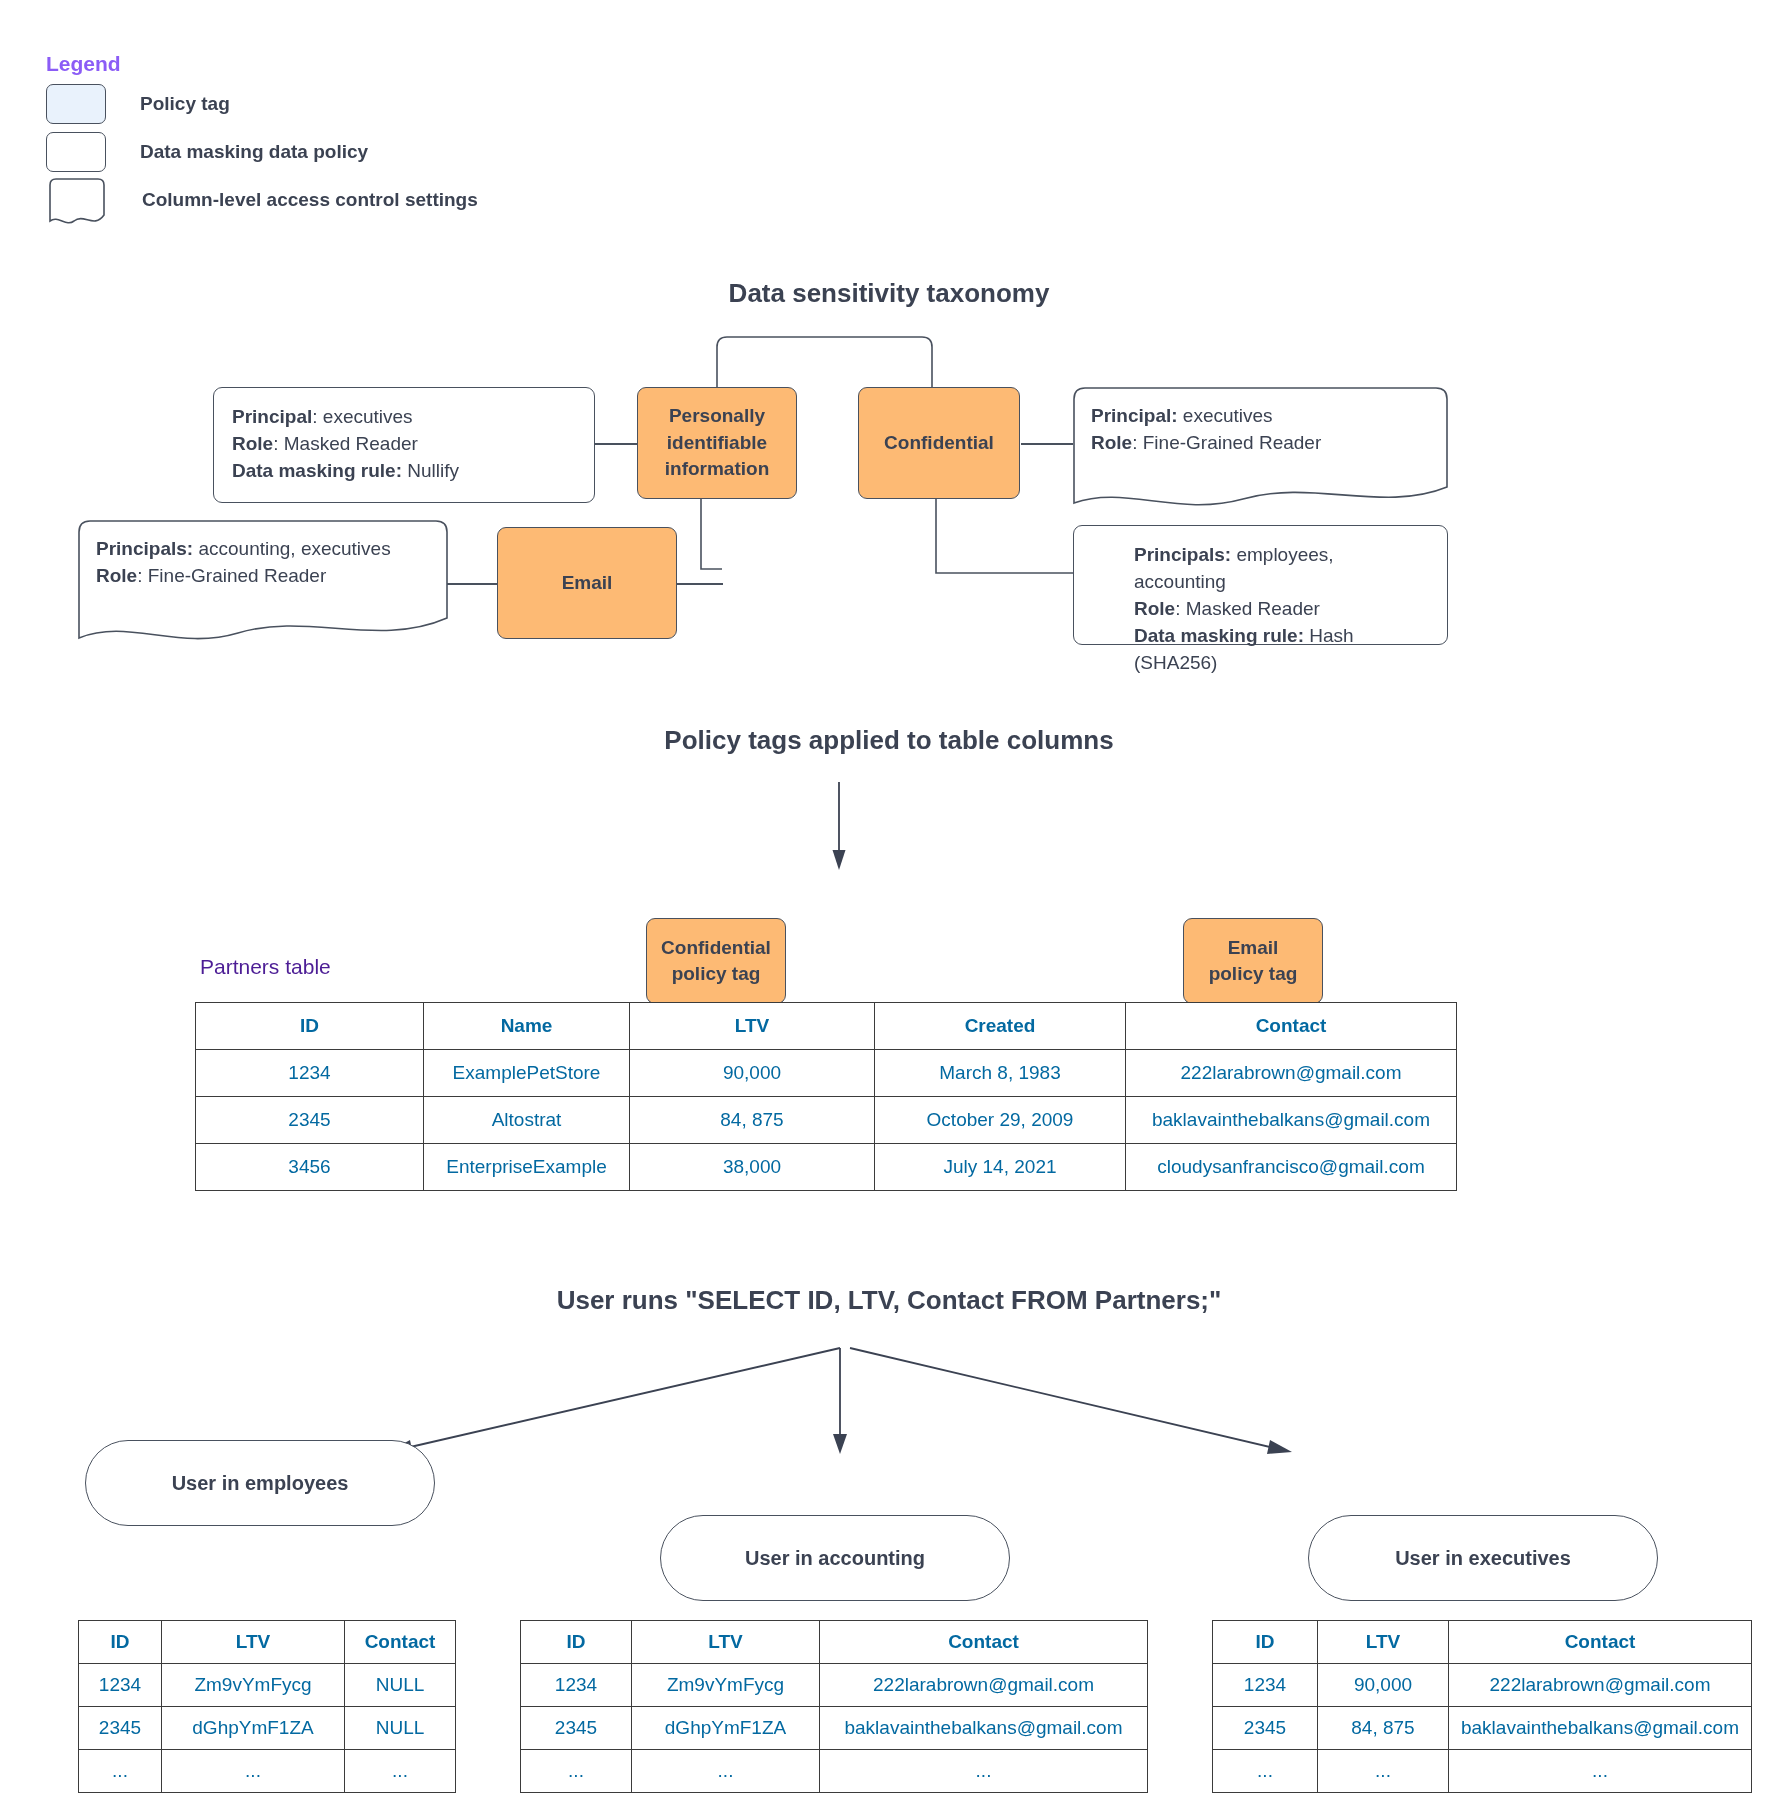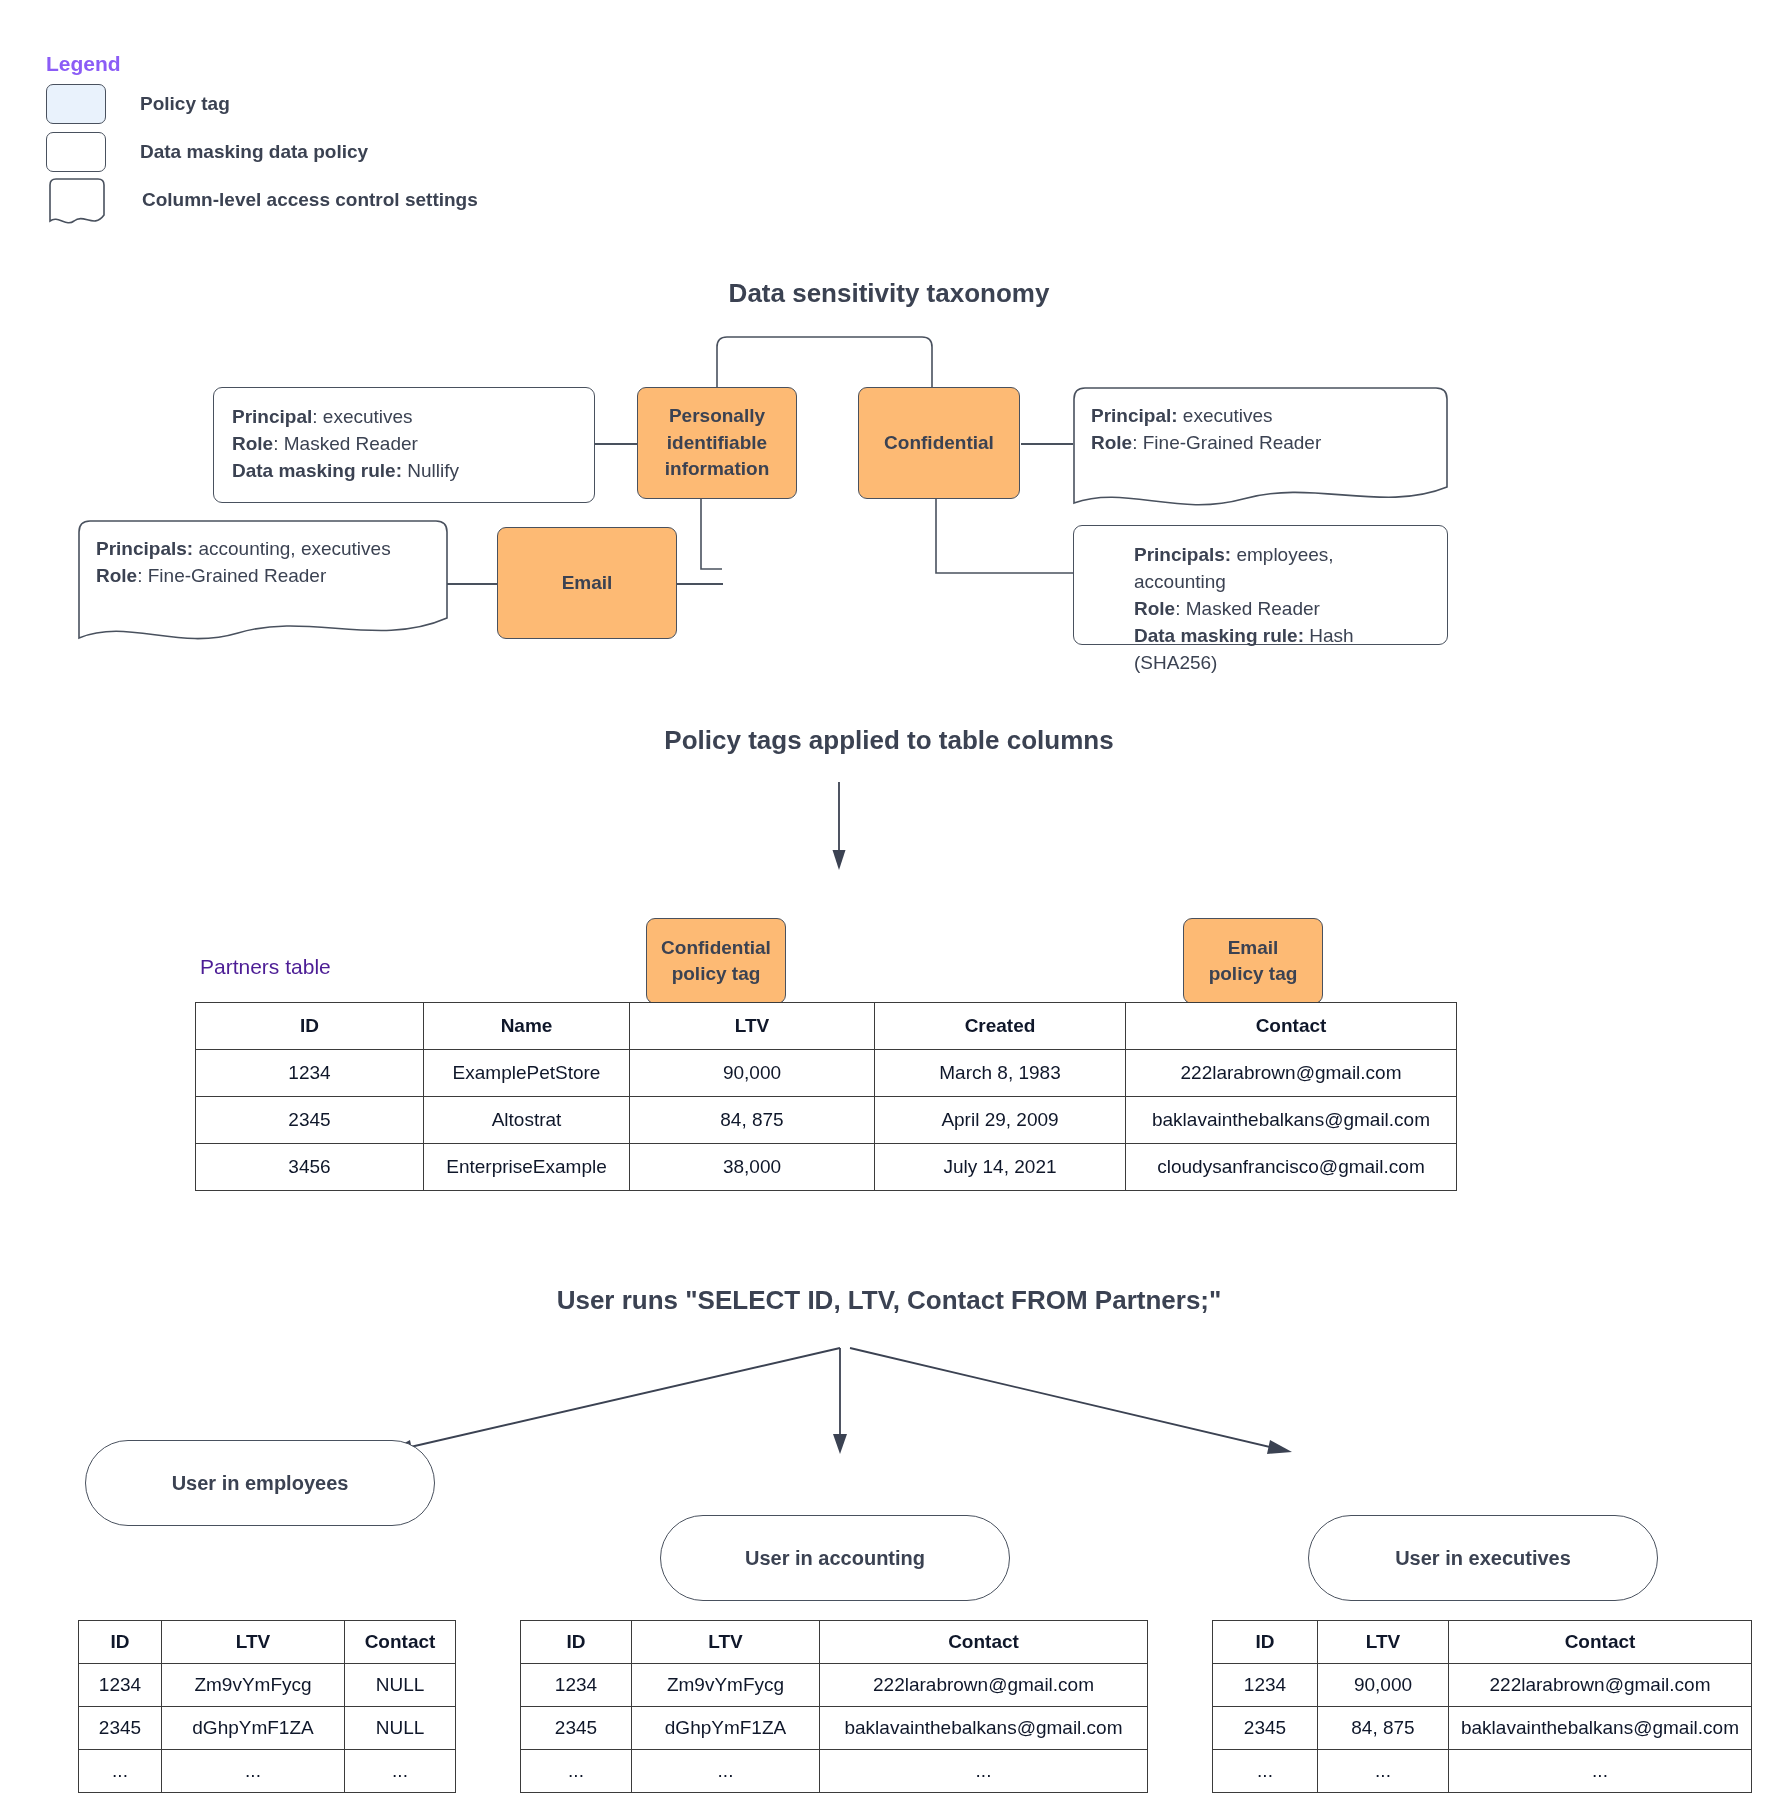--- a/index.html
+++ b/index.html
@@ -34,21 +34,21 @@
   .wavebox{position:absolute;}
   .wavebox .content{position:absolute;left:18px;top:16px;font-size:19px;line-height:1.42;color:#3b4252;}
 
   
   .ln{position:absolute;background:#49515e;}
   .lnh{height:1.6px;}
 
   
   table{border-collapse:collapse;position:absolute;background:#fff;}
   table th,table td{
-    border:1.3px solid #3b3b3b;text-align:center;color:#0f172a;
+    border:1.3px solid #3b3b3b;text-align:center;color:#0369a1;
     font-size:19px;padding:10px 6px;font-weight:normal;white-space:nowrap;
   }
   table th{font-weight:bold;}
   #partners-table th,#partners-table td{font-size:19px;padding:12px 6px;}
 
   
   .ellipse{
     position:absolute;box-sizing:border-box;
     border:1.5px solid #49515e;border-radius:999px;background:#fff;
     display:flex;align-items:center;justify-content:center;
@@ -192,21 +192,21 @@
       <td>1234</td>
       <td>ExamplePetStore</td>
       <td>90,000</td>
       <td>March 8, 1983</td>
       <td>222larabrown@gmail.com</td>
     </tr>
     <tr>
       <td>2345</td>
       <td>Altostrat</td>
       <td>84, 875</td>
-      <td>April 29, 2009</td>
+      <td>October 29, 2009</td>
       <td>baklavainthebalkans@gmail.com</td>
     </tr>
     <tr>
       <td>3456</td>
       <td>EnterpriseExample</td>
       <td>38,000</td>
       <td>July 14, 2021</td>
       <td>cloudysanfrancisco@gmail.com</td>
     </tr>
   </tbody>

